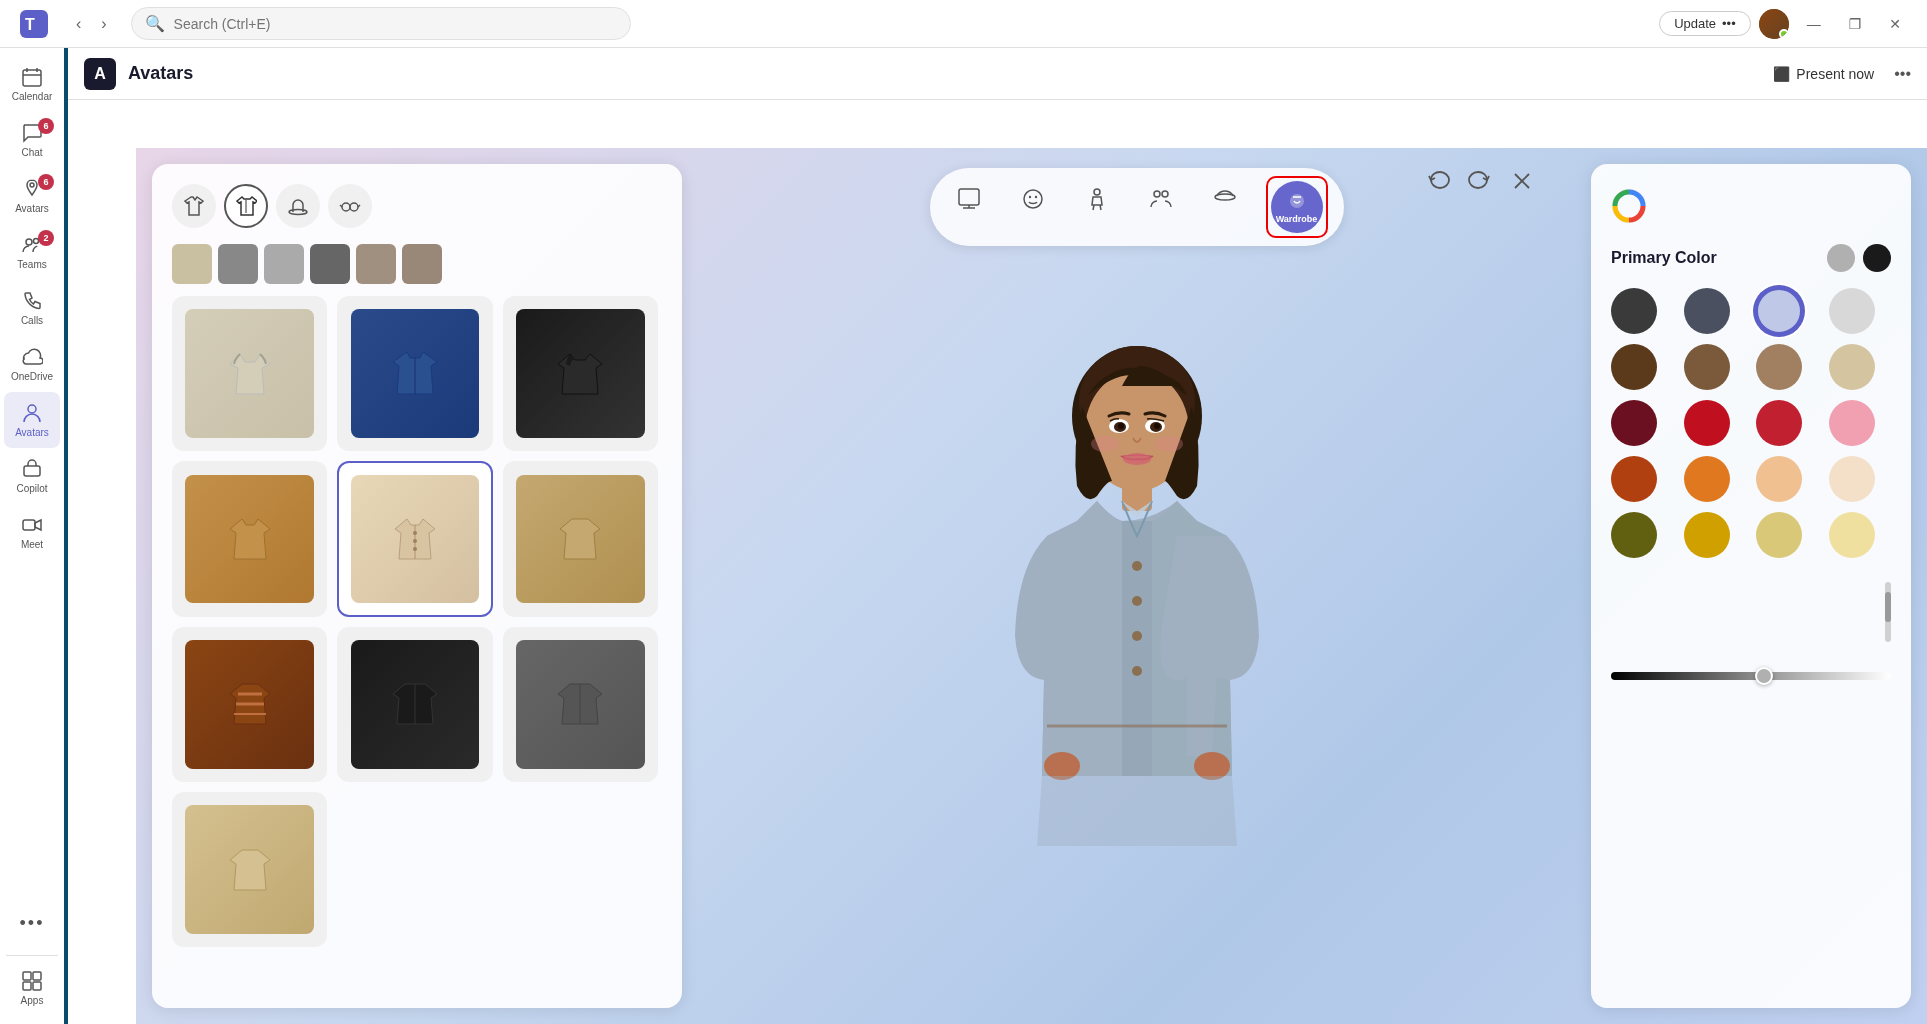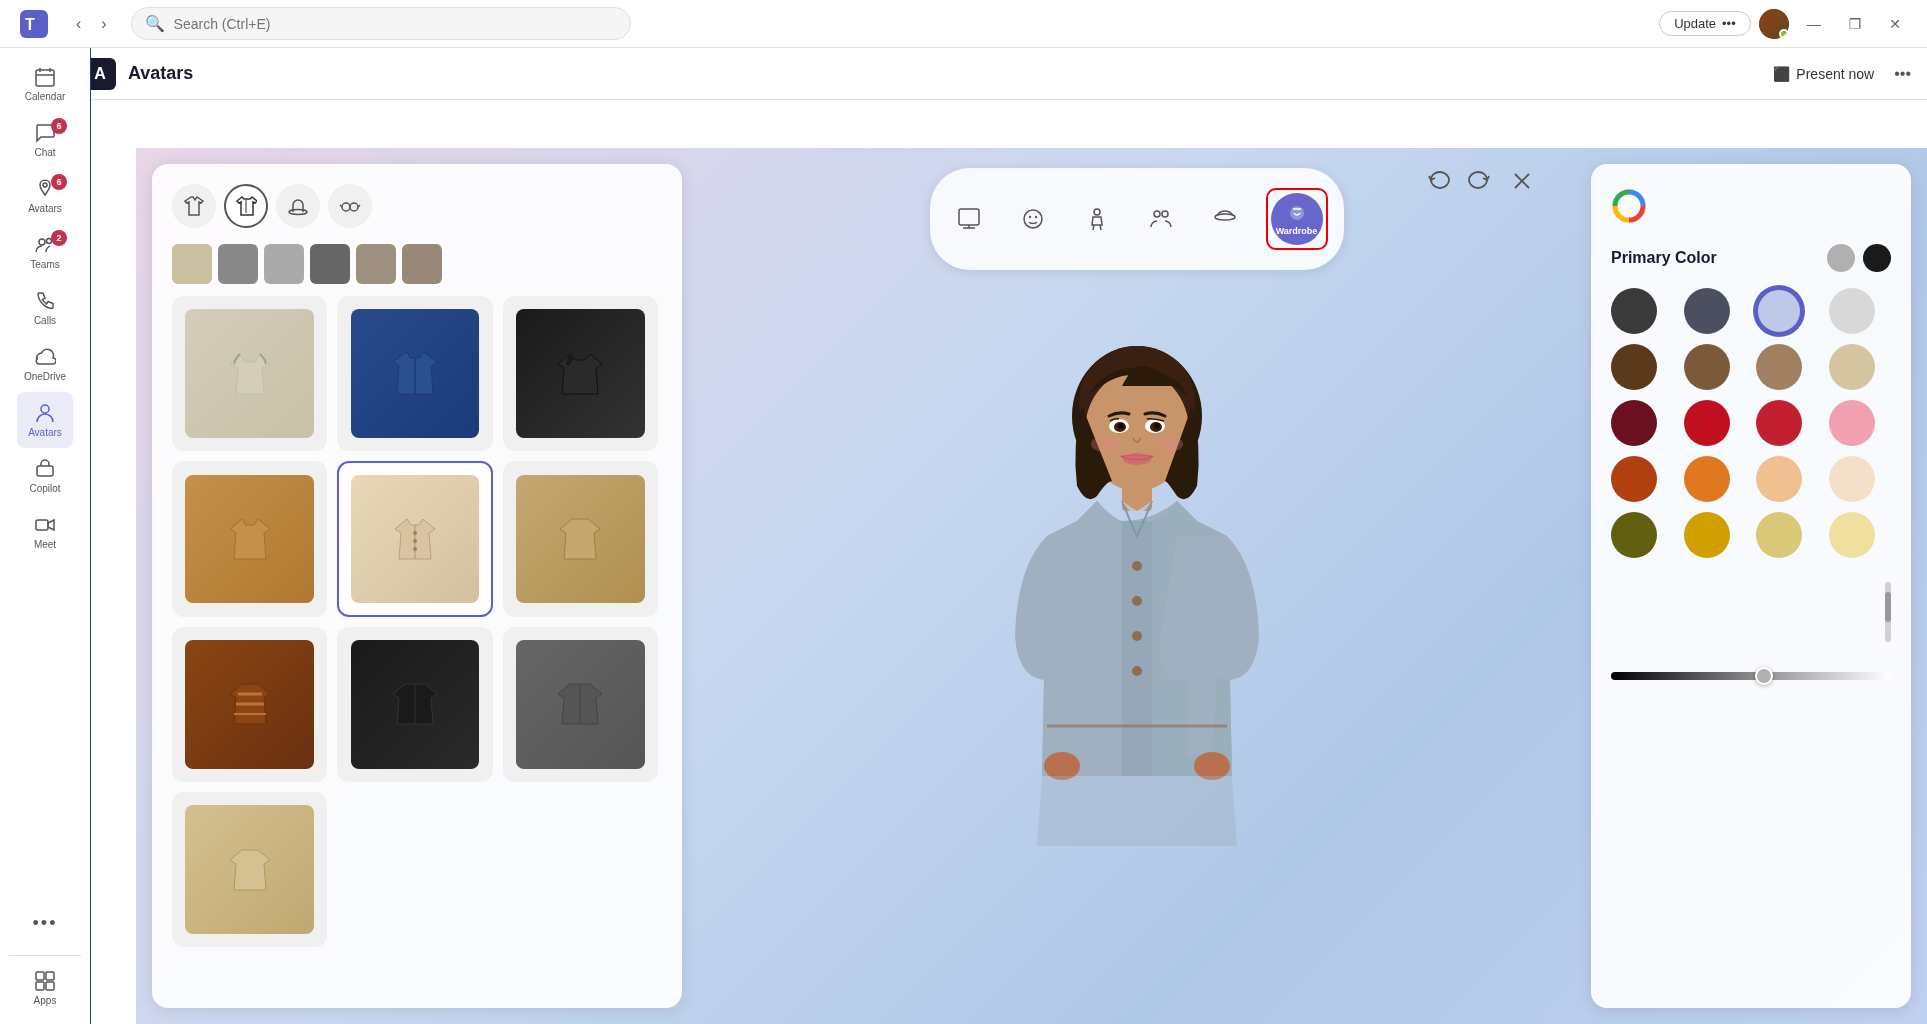--- a/index.html
+++ b/index.html
@@ -33,22 +33,22 @@
       background: none; border: 1px solid #ccc; border-radius: 16px;
       padding: 4px 14px; font-size: 13px; cursor: pointer; color: #333;
       display: flex; align-items: center; gap: 6px;
     }
     .avatar-circle { width: 30px; height: 30px; border-radius: 50%; background: #8B4513; position: relative; overflow: hidden; }
     .online-dot { width: 10px; height: 10px; background: #6fcf2a; border-radius: 50%; border: 2px solid #fff; position: absolute; bottom: 0; right: 0; }
     .win-btn { background: none; border: none; cursor: pointer; font-size: 14px; color: #666; padding: 4px 10px; }
 
     
     .sidebar {
-      position: absolute; top: 48px; left: 0; width: 91px; bottom: 0;
-      background: #fff; border-right: 1px solid #0c4a6e;
+      position: absolute; top: 48px; left: 0; width: 68px; bottom: 0;
+      background: #fff; border-right: 4px solid #0c4a6e;
       display: flex; flex-direction: column; align-items: center;
       padding: 8px 0; gap: 0; z-index: 90;
     }
     .sidebar-item {
       display: flex; flex-direction: column; align-items: center; justify-content: center;
       width: 56px; height: 56px; border-radius: 8px; cursor: pointer;
       position: relative; font-size: 11px; color: #555; gap: 3px;
       padding: 4px 0;
     }
     .sidebar-item.active { color: #5b5fc7; }
@@ -465,21 +465,21 @@
                 <path d="M22 10 L10 20 L16 24 L14 50 L46 50 L44 24 L50 20 L38 10 Z" fill="#d4c090" stroke="#b09860" stroke-width="1"></path>
               </svg>
             </div>
           </div>
         </div>
       </div>
     </div>
 
     <div class="avatar-section">
 
-      <div style="position:absolute;top:20px;left:50%;transform:translateX(-50%);display:flex;align-items:center;background:rgba(255,255,255,0.85);border-radius:40px;padding:20px 16px;box-shadow:0 2px 12px rgba(0,0,0,0.1);gap:18px;z-index:10;">
+      <div style="position:absolute;top:20px;left:50%;transform:translateX(-50%);display:flex;align-items:flex-start;background:rgba(255,255,255,0.85);border-radius:40px;padding:8px 16px;box-shadow:0 2px 12px rgba(0,0,0,0.1);gap:18px;z-index:10;">
         <button style="width:46px;height:46px;border-radius:50%;background:transparent;border:none;cursor:pointer;display:flex;align-items:center;justify-content:center;color:#555;">
           <svg width="24" height="24" viewBox="0 0 24 24">
               <rect x="2" y="2" width="20" height="16" rx="2" fill="none" stroke="#555" stroke-width="1.5"></rect>
               <line x1="6" y1="21" x2="18" y2="21" stroke="#555" stroke-width="1.5"></line>
               <line x1="12" y1="18" x2="12" y2="21" stroke="#555" stroke-width="1.5"></line>
             </svg>
         </button>
         <button style="width:46px;height:46px;border-radius:50%;background:transparent;border:none;cursor:pointer;display:flex;align-items:center;justify-content:center;color:#555;">
           <svg width="24" height="24" viewBox="0 0 24 24">
               <circle cx="12" cy="12" r="9" fill="none" stroke="#555" stroke-width="1.5"></circle>

